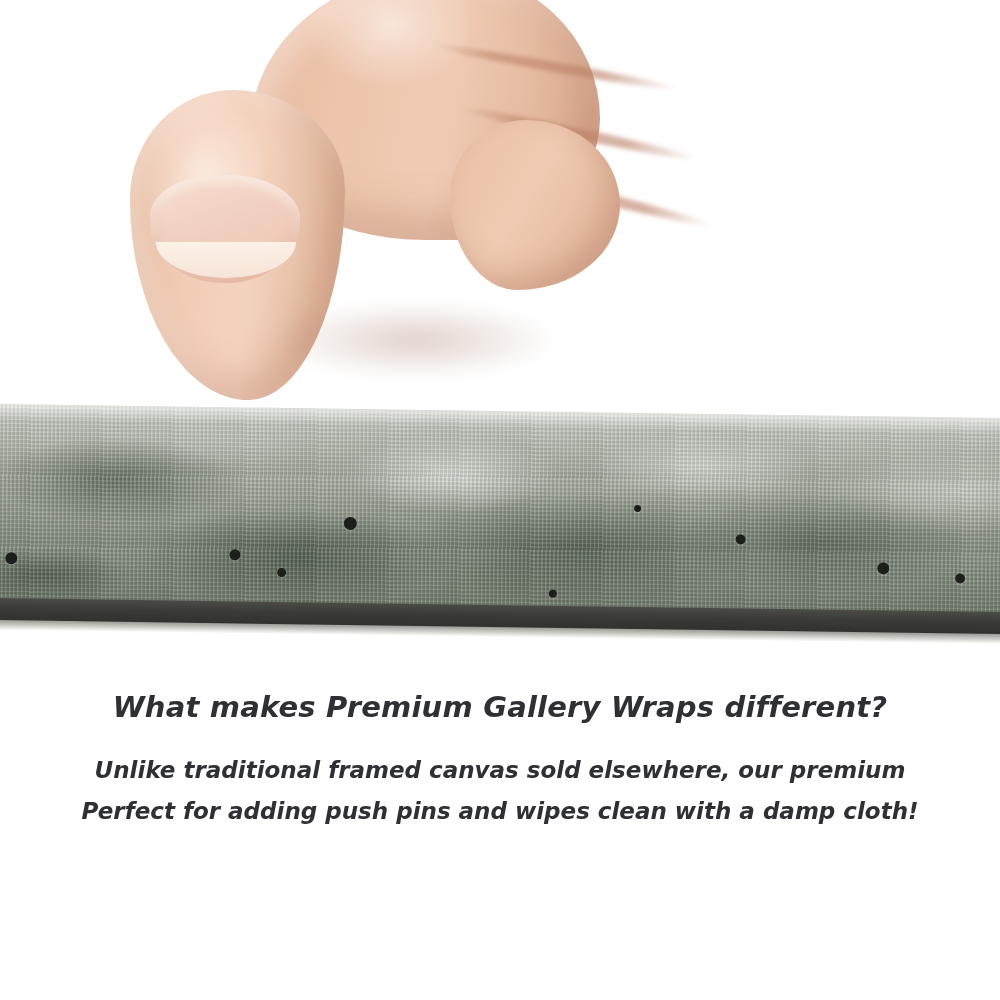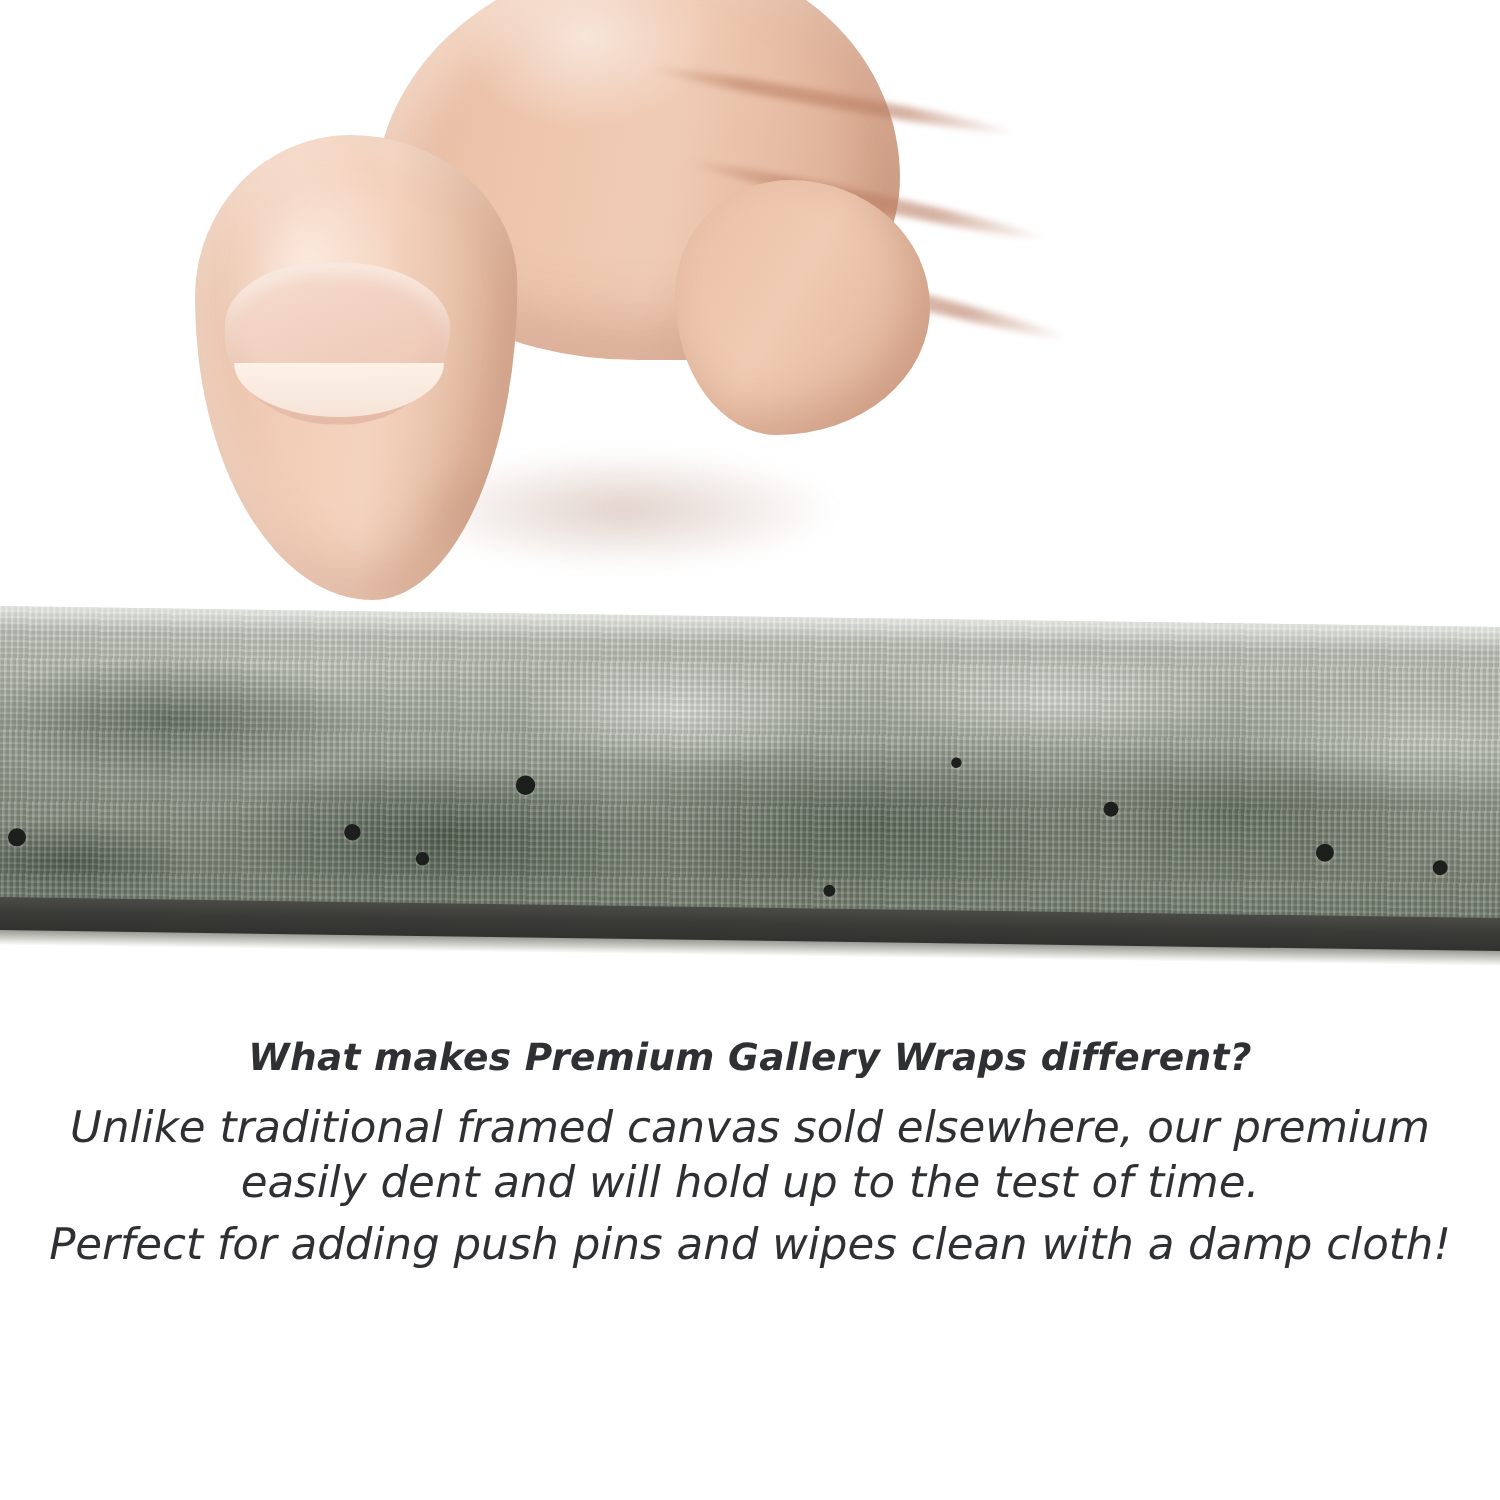--- a/index.html
+++ b/index.html
@@ -197,29 +197,29 @@
     position: absolute;
     left: 0;
     top: 690px;
     width: 1000px;
     text-align: center;
     color: #2f3033;
     font-family: "DejaVu Sans", sans-serif;
     font-style: italic;
   }
   .caption-heading {
-    font-size: 25px;
+    font-size: 29px;
     font-weight: 600;
     letter-spacing: 0.2px;
-    margin-bottom: 14px;
+    margin-bottom: 28px;
   }
   .caption-line {
-    font-size: 29px;
+    font-size: 23px;
     line-height: 37px;
-    font-weight: 400;
+    font-weight: 700;
   }
   .caption-line.last {
     margin-top: 4px;
   }
 </style>
 </head>
 <body>
 
 <div class="page">
 
@@ -253,17 +253,16 @@
       <div class="speck" style="left:640px;top:92px;width:7px;height:7px;"></div>
     </div>
     <div class="strip-topshade"></div>
     <div class="edge-dark"></div>
     <div class="edge-light"></div>
   </div>
 
   <div class="caption">
     <div class="caption-heading">What makes Premium Gallery Wraps different?</div>
     <div class="caption-line">Unlike traditional framed canvas sold elsewhere, our premium</div>
-    <div class="caption-line">easily dent and will hold up to the test of time.</div>
     <div class="caption-line last">Perfect for adding push pins and wipes clean with a damp cloth!</div>
   </div>
 
 </div>
 
 </body></html>

